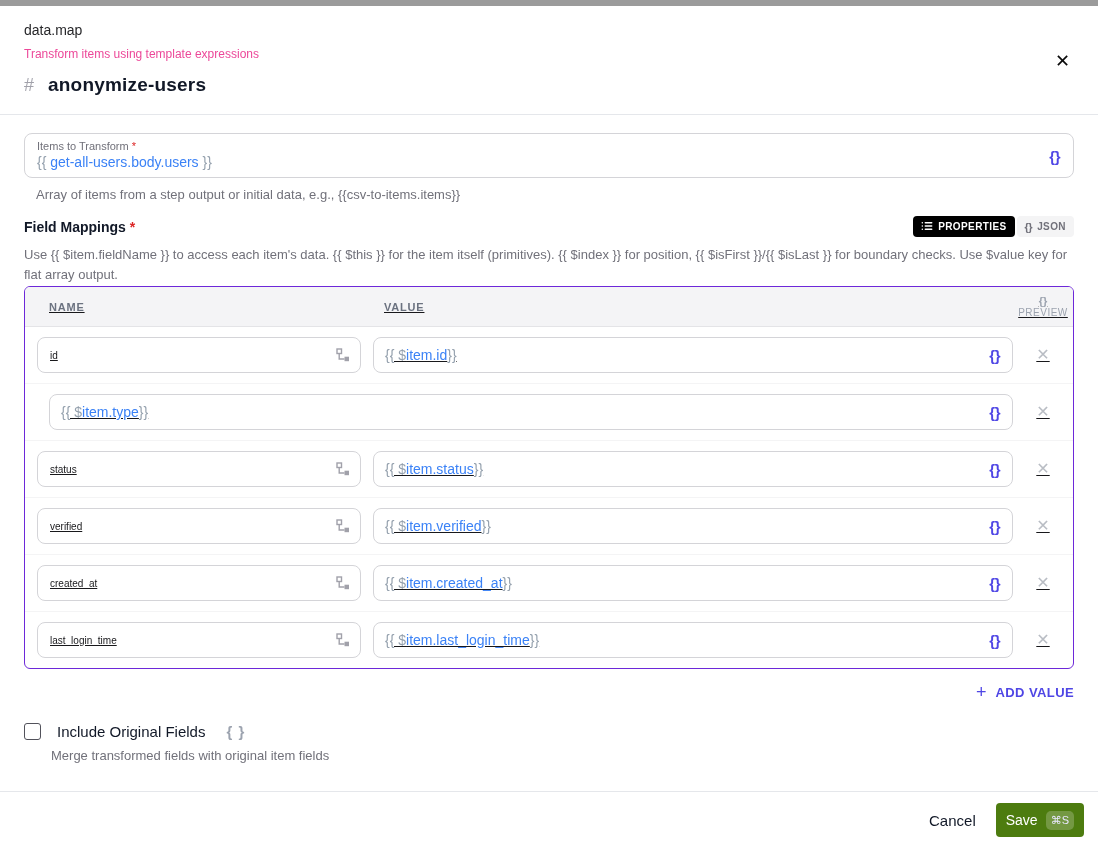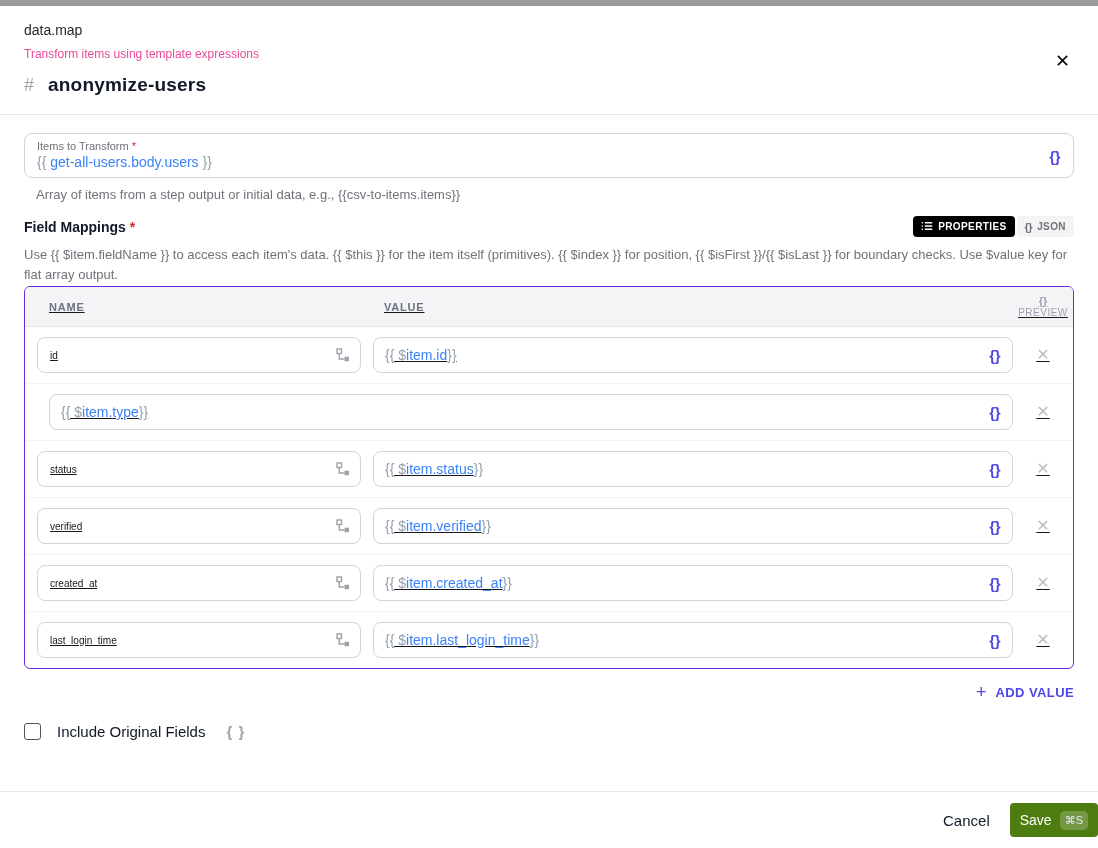--- a/index.html
+++ b/index.html
@@ -72,21 +72,21 @@
     font-weight: 600; letter-spacing: .4px; }
   .add-plus { font-size: 18px; font-weight: 500; line-height: 1; letter-spacing: 0; }
 
   .include-row { display: flex; align-items: center; gap: 16px; margin-top: 22px; }
   .checkbox { width: 17px; height: 17px; border: 1.5px solid #52525b; border-radius: 3px; background: #fff; flex: none; }
   .include-label { font-size: 15px; color: #111827; }
   .include-braces { color: #9ca3af; font-weight: 600; font-size: 15px; margin-left: 5px; letter-spacing: 1px; }
   .include-helper { font-size: 13px; color: #71717a; margin: 8px 0 0 27px; }
 
   .footer { position: absolute; bottom: 0; left: 0; right: 0; background: #fff; height: 57px; }
-  .footer-inner { display: flex; justify-content: flex-end; align-items: center; gap: 20px; padding: 11px 0 0 24px; }
+  .footer-inner { display: flex; justify-content: flex-end; align-items: center; gap: 20px; padding: 11px 14px 0 24px; }
   .cancel-btn { font-size: 15px; font-weight: 500; color: #111827; }
   .save-btn { display: flex; align-items: center; gap: 8px; background: #4d7c0f; color: #fff;
     border-radius: 4px; padding: 0 10px; height: 34px; font-size: 14px; font-weight: 500; }
   .kbd { background: rgba(255,255,255,.22); border-radius: 5px; padding: 3px 5px; font-size: 11px; color: #e9e7ff; }
 </style>
 </head>
 <body>
 
 <div class="top-strip"></div>
 
@@ -286,20 +286,21 @@
       <span class="add-plus">+</span>
       <span>ADD VALUE</span>
     </button>
   </div>
 
   <div class="include-row">
     <span class="checkbox"></span>
     <span class="include-label">Include Original Fields</span>
     <span class="include-braces">{ }</span>
   </div>
+  <div class="include-helper">Merge transformed fields with original item fields</div>
 
 </div>
 
 <div class="footer">
   <div class="divider"></div>
   <div class="footer-inner">
     <button class="cancel-btn">Cancel</button>
     <button class="save-btn">
       <span>Save</span>
       <span class="kbd">⌘S</span>

